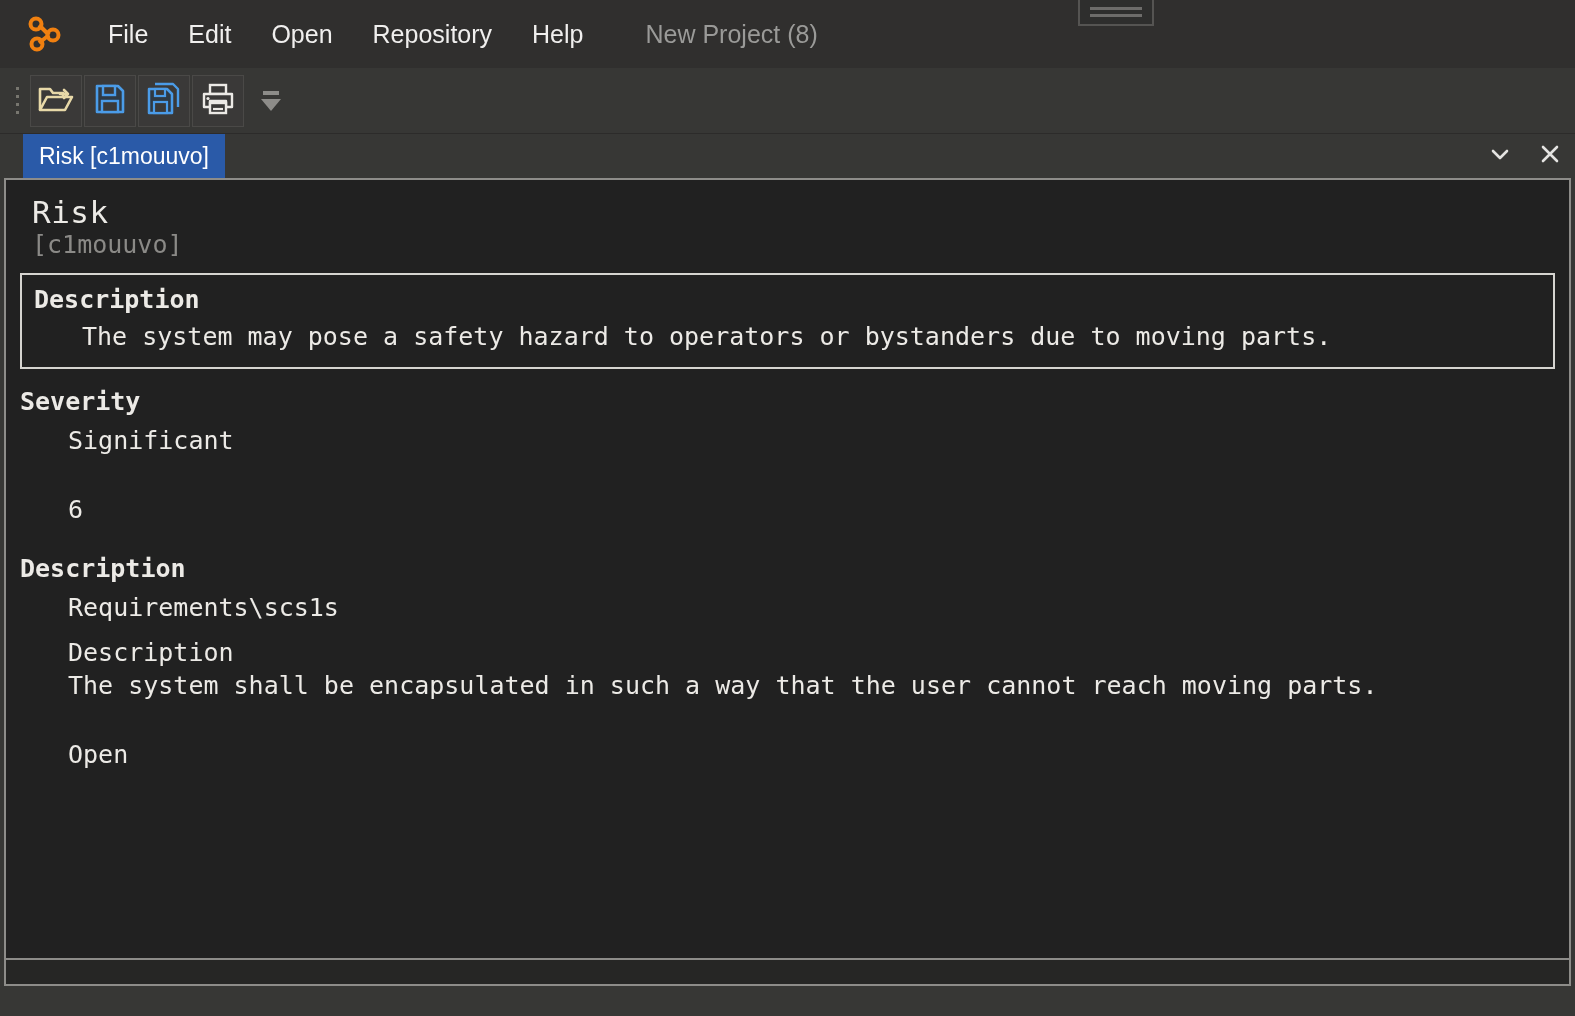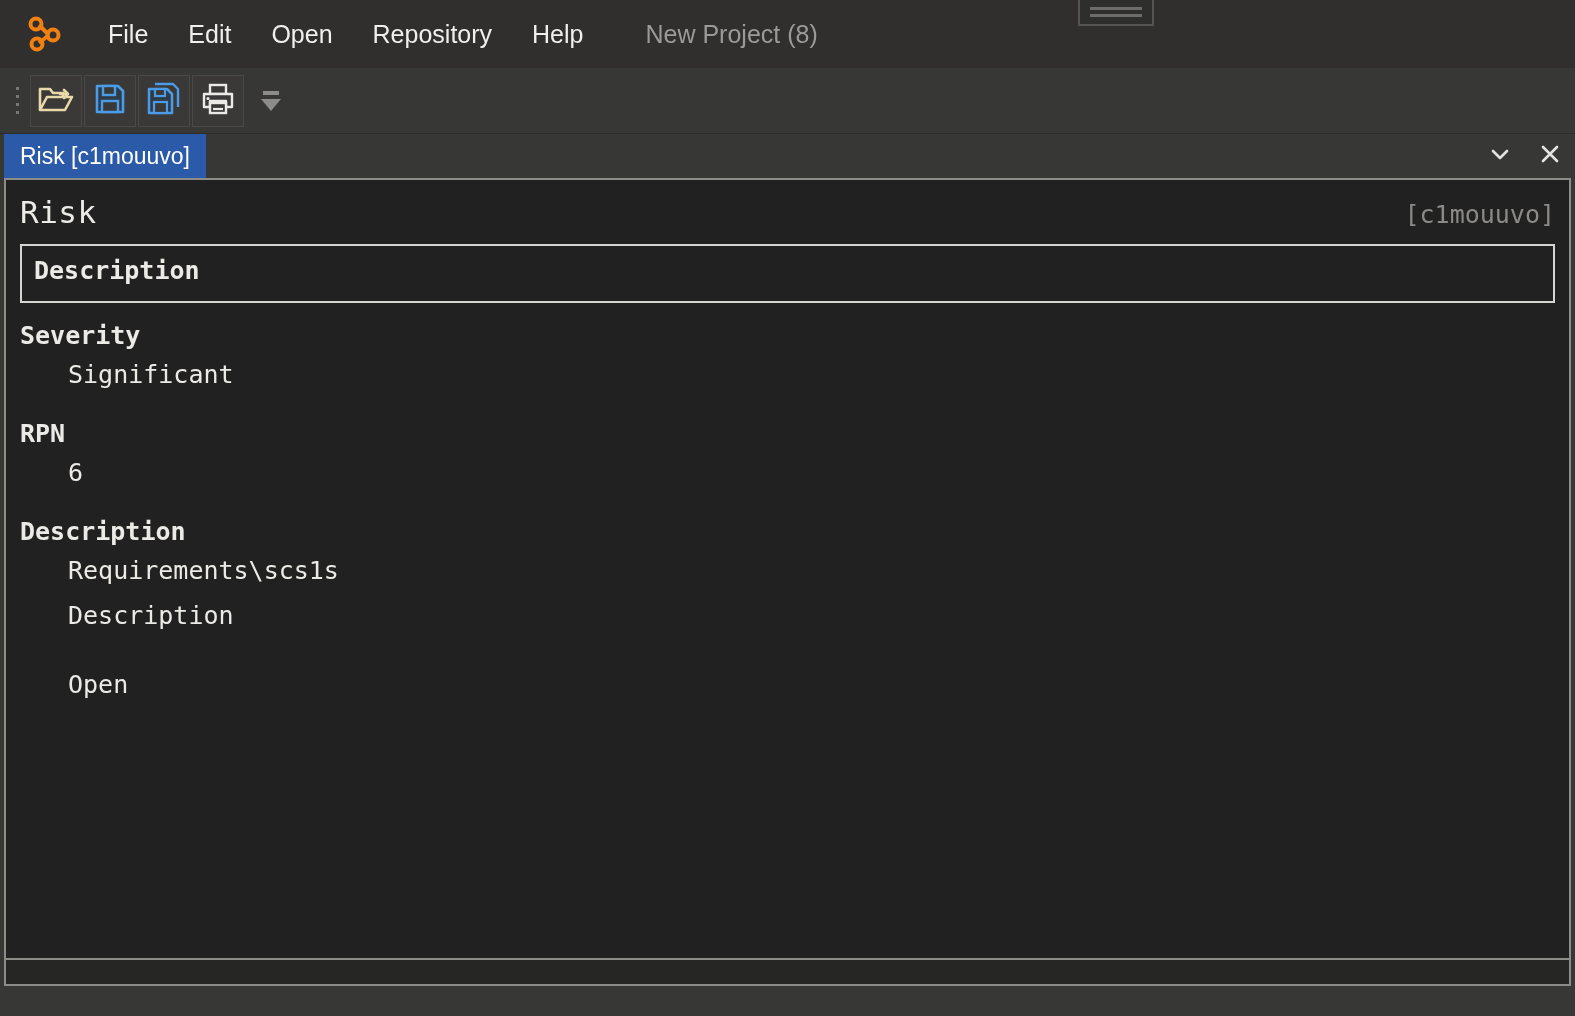--- a/index.html
+++ b/index.html
@@ -125,21 +125,21 @@
     display: flex;
     align-items: stretch;
   }
   .tab {
     background: #2a5aa8;
     color: #ffffff;
     font-size: 23px;
     display: flex;
     align-items: center;
     padding: 0 16px;
-    margin-left: 4px;
+    margin-left: 23px;
     cursor: pointer;
     white-space: nowrap;
     text-align: center;
   }
   .tabstrip-spacer { flex: 1 1 auto; }
   .tab-ctl {
     width: 50px;
     display: flex;
     align-items: center;
     justify-content: center;
@@ -165,20 +165,21 @@
     overflow: hidden;
     padding: 10px 14px 0 14px;
     font-family: "DejaVu Sans Mono", "Liberation Mono", monospace;
     color: #eceae6;
   }
   .doc-head {
     display: flex;
     align-items: baseline;
     justify-content: space-between;
     padding: 4px 0 14px 0;
+    flex-direction: column;
   }
   .doc-title { font-size: 31px; letter-spacing: 0.5px; }
   .doc-id { font-size: 25px; color: #8b8a87; margin-left: 12px; }
 
   .desc-box {
     border: 2px solid #d6d4d0;
     padding: 10px 12px 16px 12px;
     margin-bottom: 18px;
   }
   .f-label { font-size: 25px; font-weight: bold; }
@@ -310,37 +311,38 @@
 
     <div class="doc">
 
       <div class="doc-head">
         <div class="doc-title">Risk</div>
         <div class="doc-id">[c1mouuvo]</div>
       </div>
 
       <div class="desc-box">
         <div class="f-label">Description</div>
+        <div class="f-value">The system may pose a safety hazard to operators or bystanders due to moving parts.</div>
       </div>
 
 
       <div class="field">
         <div class="f-label">Severity</div>
         <div class="f-value">Significant</div>
       </div>
 
       <div class="field">
-        <div class="f-label">RPN</div>
         <div class="f-value">6</div>
       </div>
 
       <div class="field">
         <div class="f-label">Description</div>
         <div class="f-value">Requirements\scs1s</div>
         <div class="sub-label">Description</div>
+        <div class="sub-value">The system shall be encapsulated in such a way that the user cannot reach moving parts.</div>
       </div>
 
       <div class="field">
         <div class="f-value">Open</div>
       </div>
 
     </div>
 
     <div class="panel-footer"></div>
   </div>

